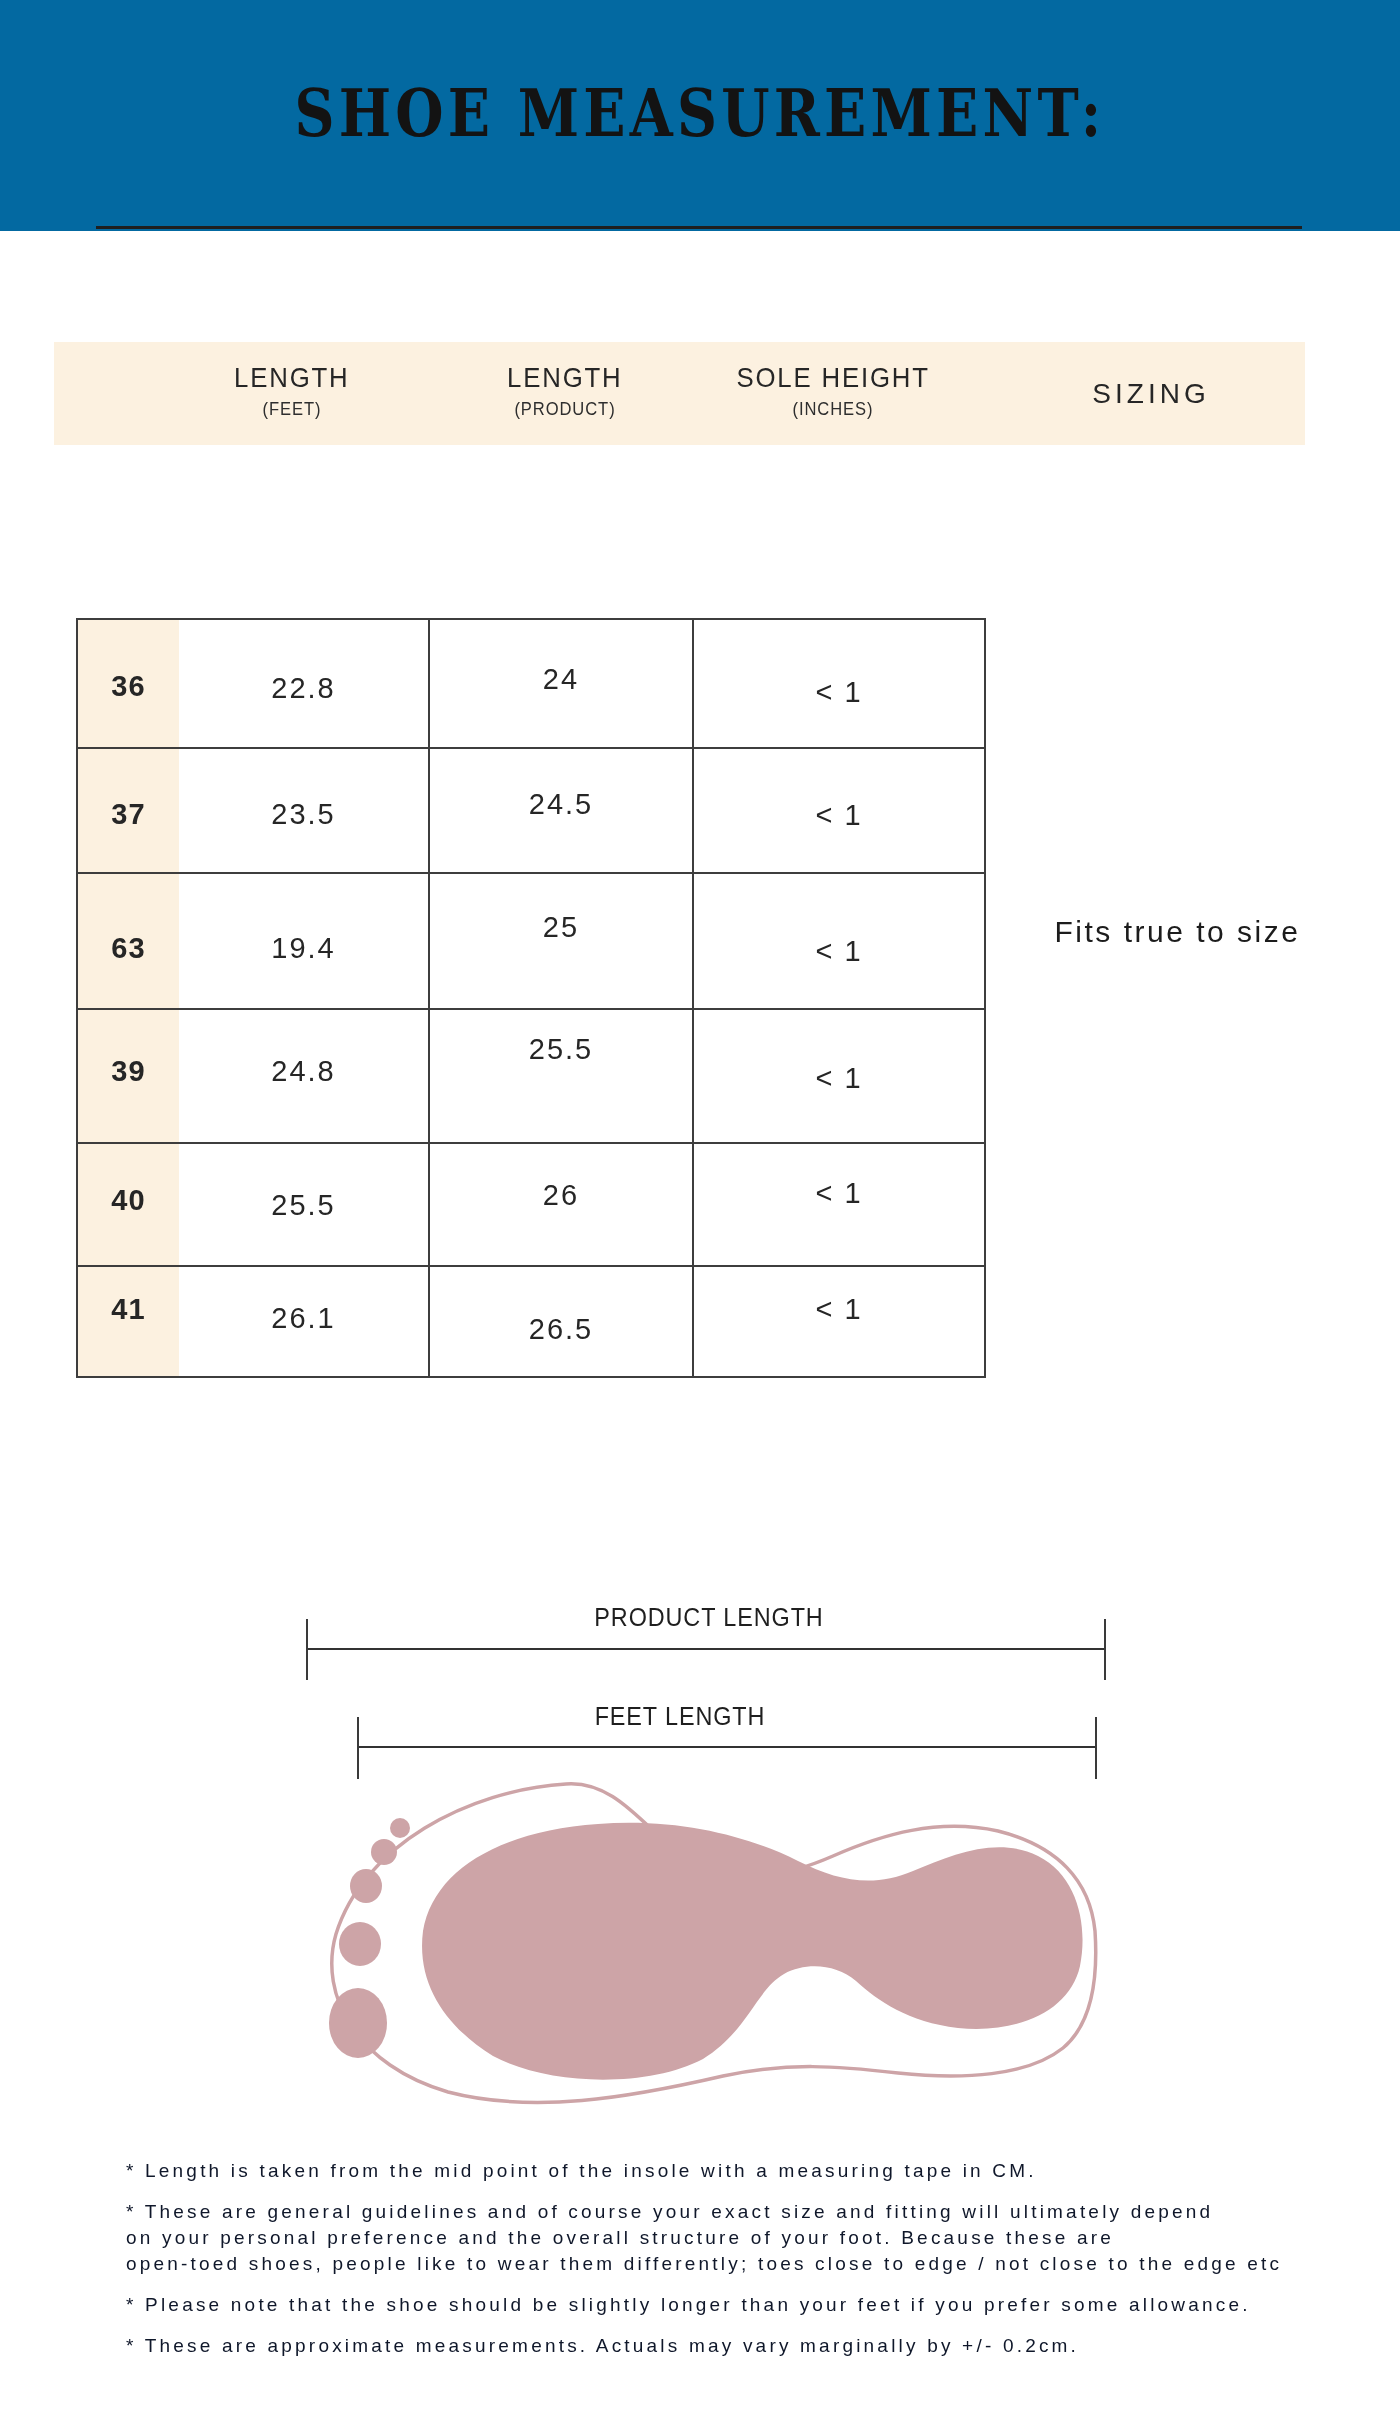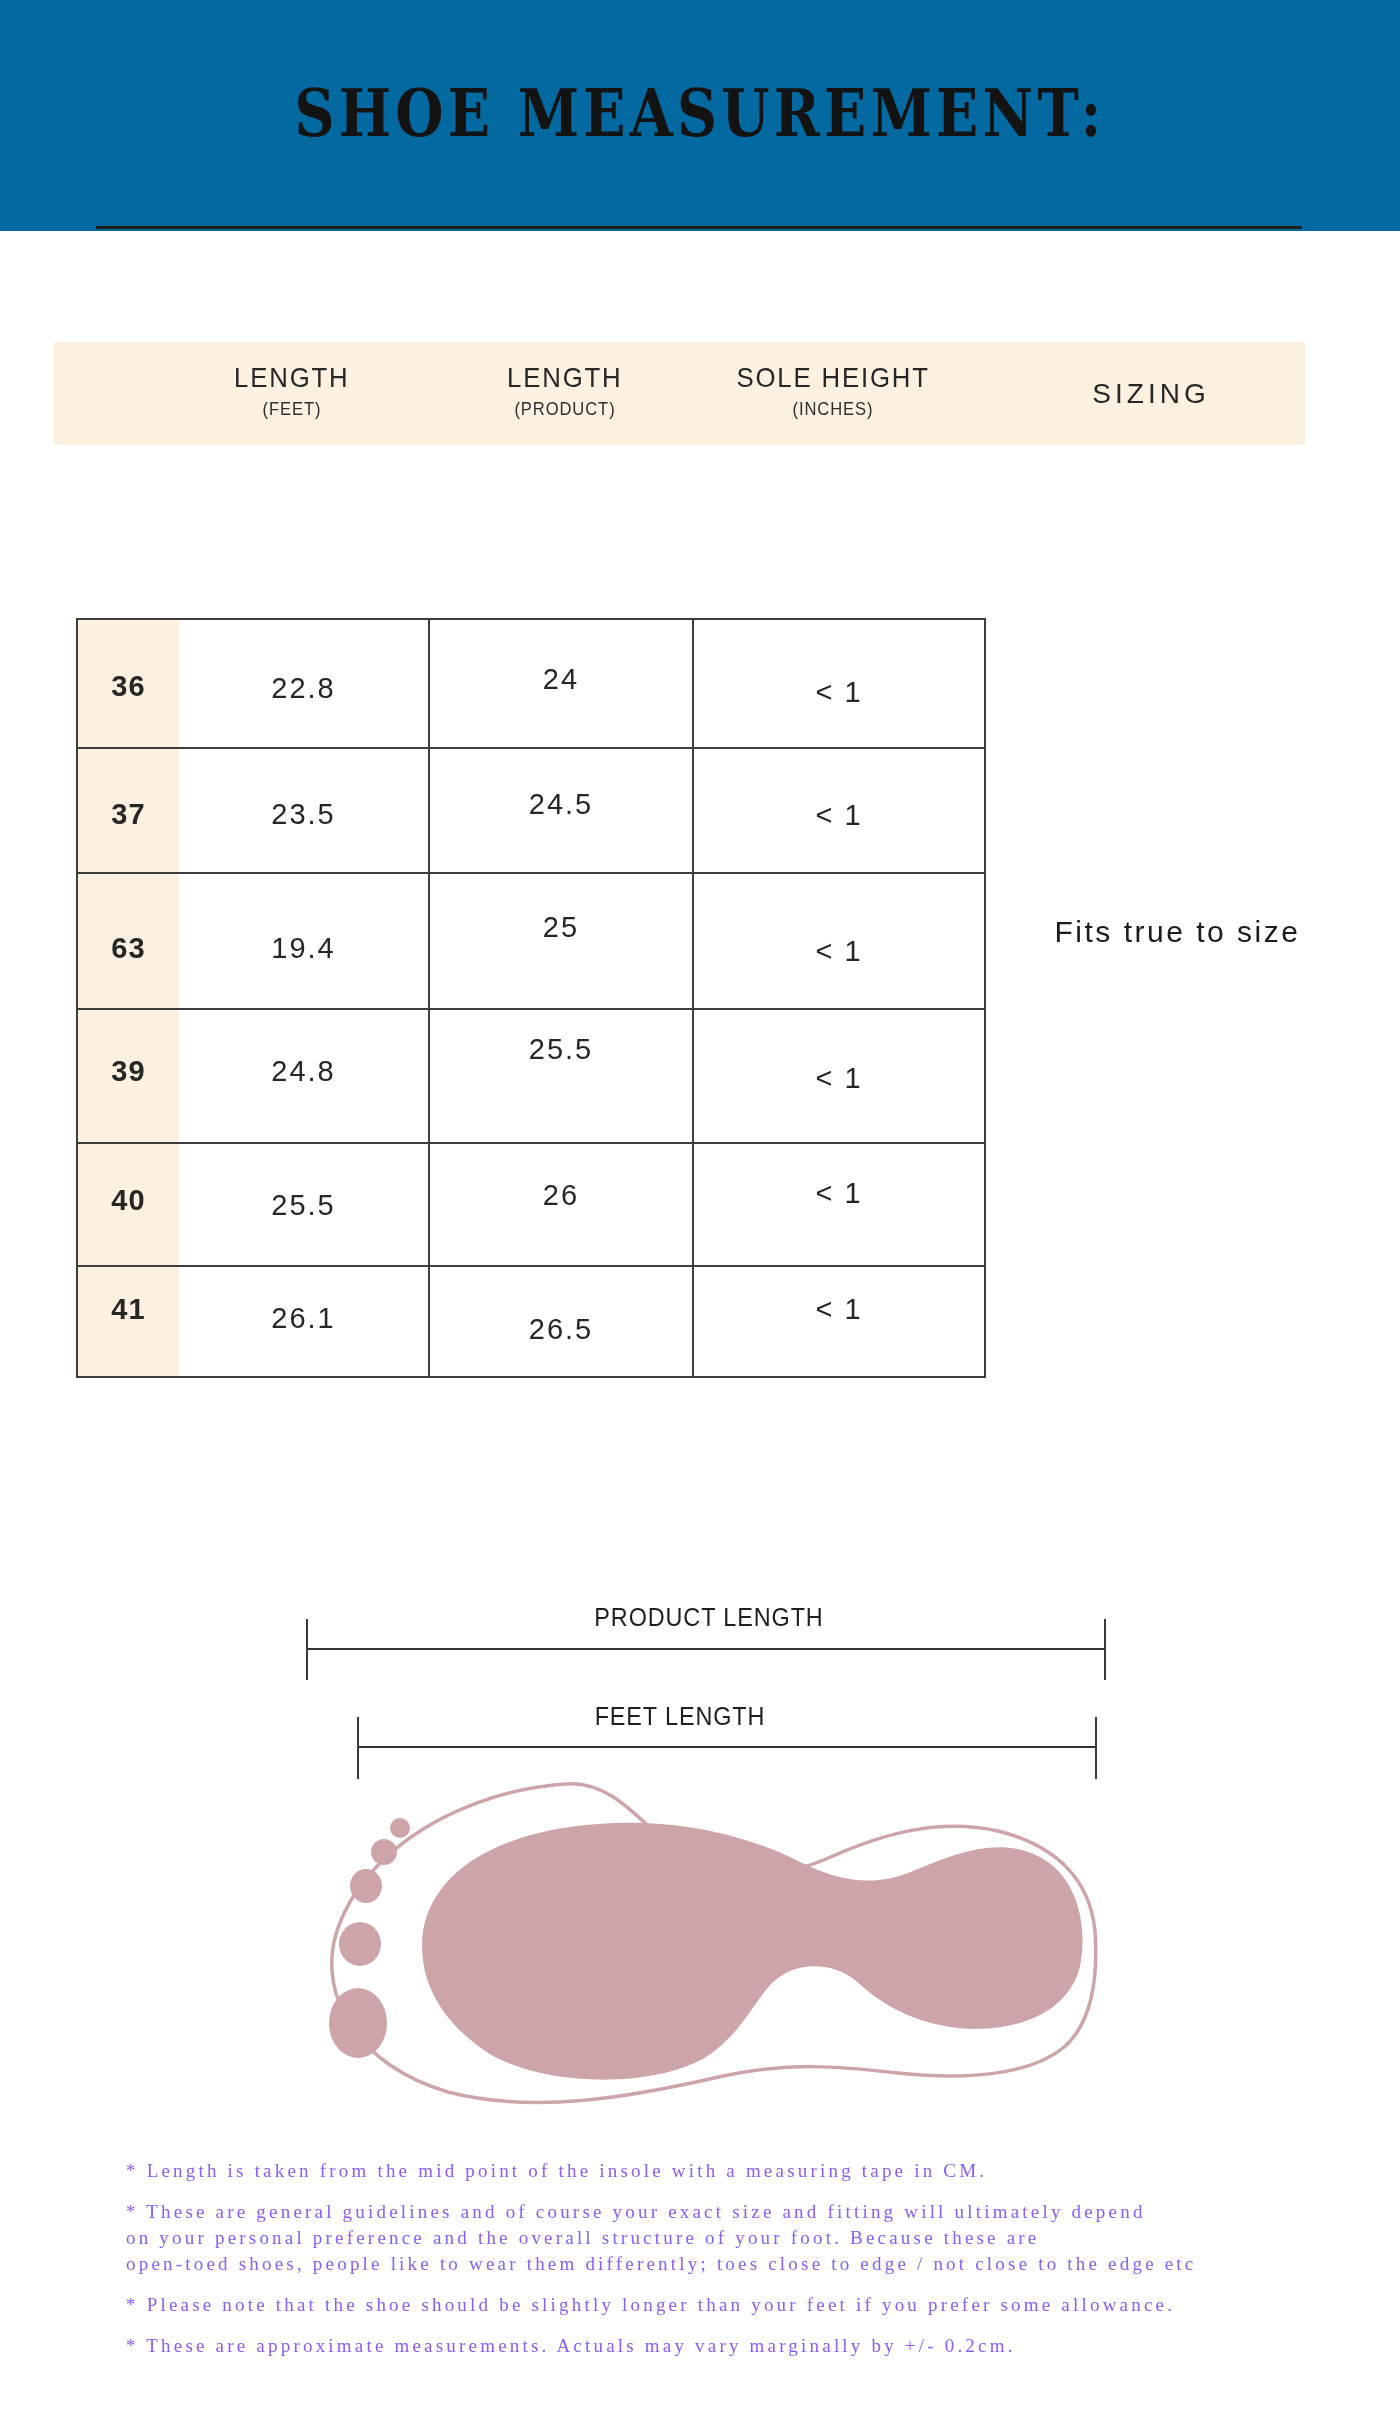--- a/index.html
+++ b/index.html
@@ -69,21 +69,21 @@
   .feet-line{left:358px;top:1746px;width:739px;}
   .feet-tick-l{left:357px;top:1717px;height:62px;}
   .feet-tick-r{left:1095px;top:1717px;height:62px;}
   .feet-label{left:430px;top:1701px;width:500px;}
 
   .footprint{position:absolute;left:298px;top:1776px;width:806px;height:334px;}
 
   
   .notes{position:absolute;left:126px;top:2158px;width:1260px;}
   .notes p{margin:0 0 15px 0;font-size:19px;line-height:26px;letter-spacing:3.2px;
-           color:#8b5cf6;white-space:nowrap;font-family:Liberation Serif, serif;}
+           color:#0f172a;white-space:nowrap;}
 </style>
 </head>
 <body>
 
 <div class="page">
 
   <header class="banner">
     <h1 class="title">SHOE MEASUREMENT:</h1>
   </header>
   <div class="rule"></div>

